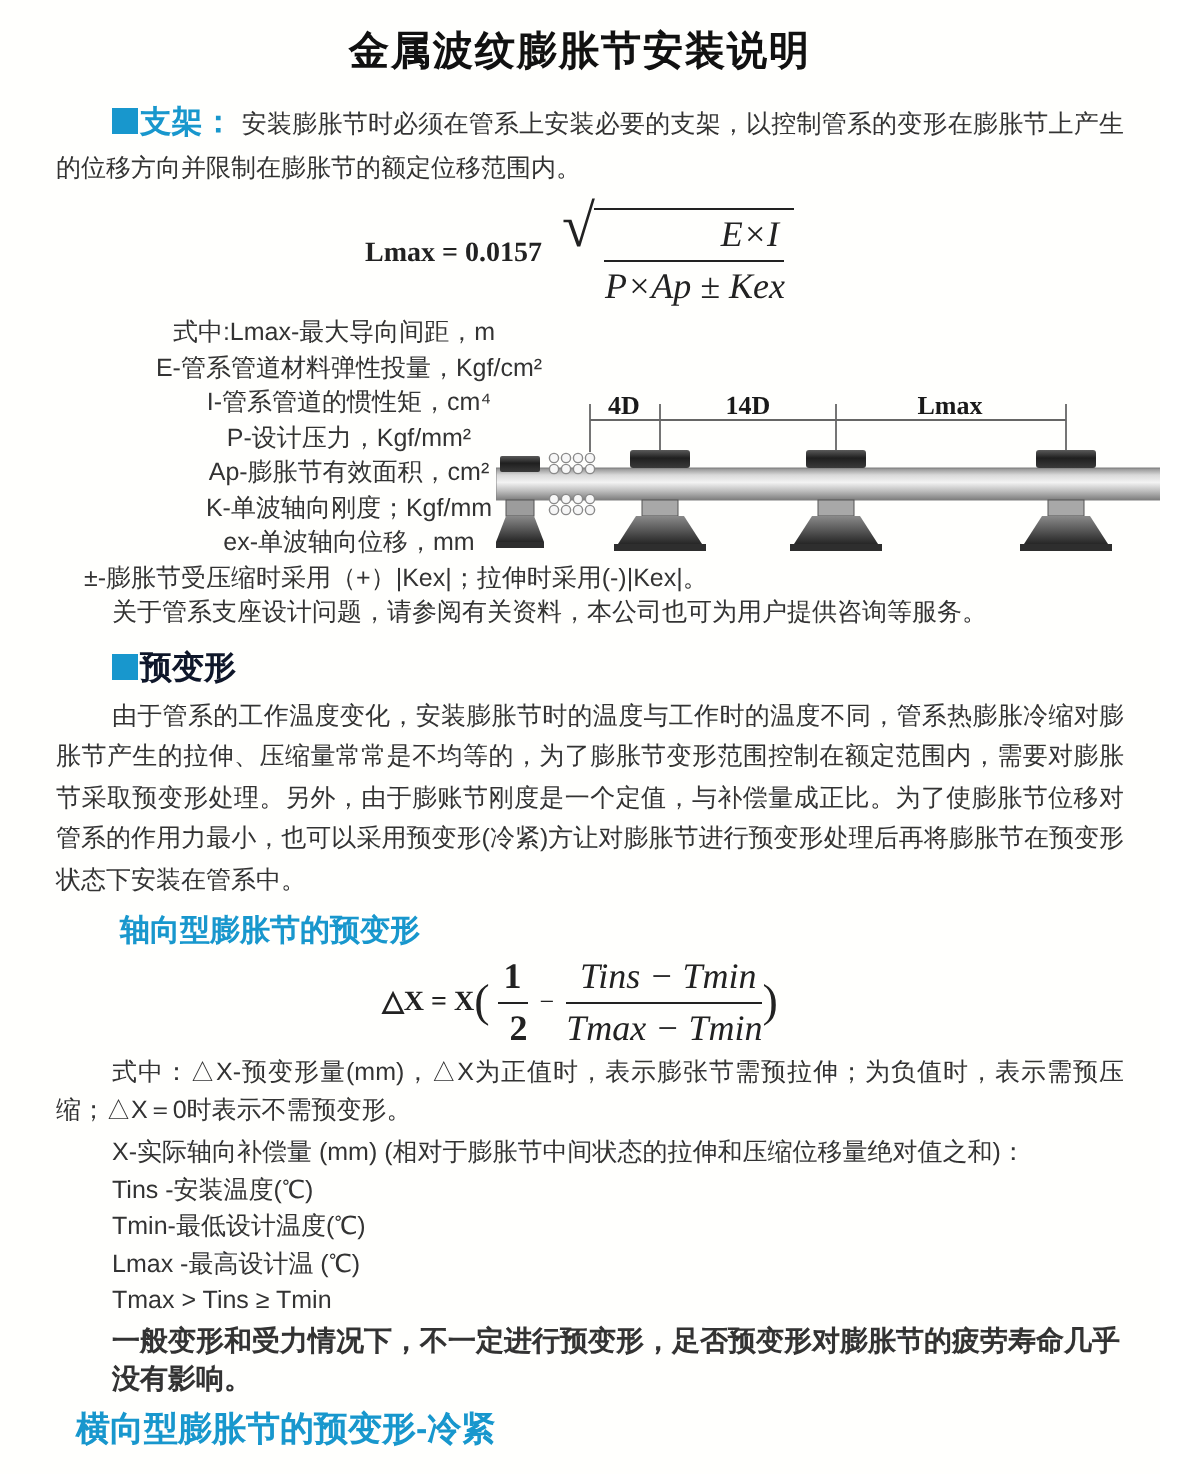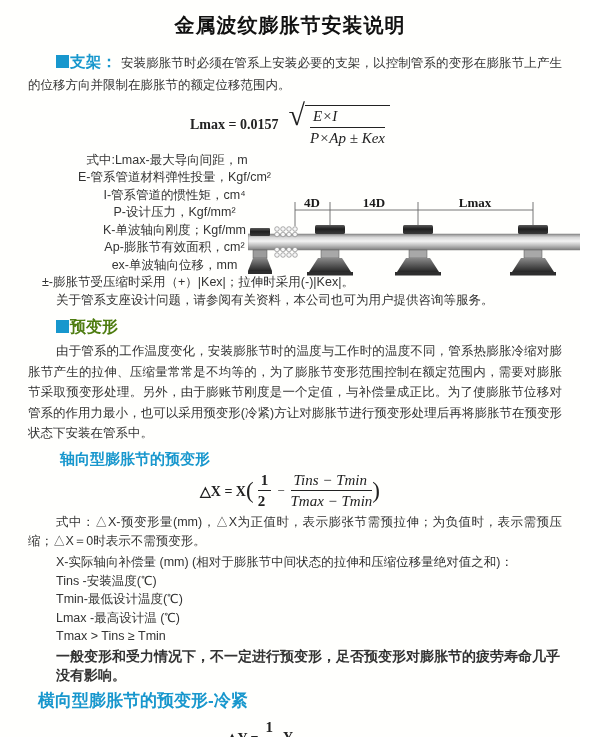--- a/index.html
+++ b/index.html
@@ -18,21 +18,21 @@
     font-weight:bold;
     color:#111;
     letter-spacing:1px;
   }
   
   .p1{margin:12px 18px 0 28px;font-size:12.5px;line-height:22px;text-indent:28px;text-align:justify;}
   .p2{margin:0 18px;font-size:12.5px;line-height:22px;text-indent:28px;}
   .sec-head{display:inline;}
   .sq{display:inline-block;width:13px;height:13px;background:#1897cd;vertical-align:-1px;margin-right:1px;}
   .sec-head .ht{color:#1897cd;font-size:15.5px;font-weight:bold;margin-right:4px;}
-  .h2{margin:8px 12px 0 28px;font-size:16px;font-weight:bold;color:#4d7c0f;padding-left:28px;}
+  .h2{margin:8px 12px 0 28px;font-size:16px;font-weight:bold;color:#0f172a;padding-left:28px;}
   .h3{margin:6px 0 0 60px;font-size:15px;font-weight:bold;color:#1897cd;}
   .h4{margin:4px 0 0 38px;font-size:17px;font-weight:bold;color:#1897cd;}
   .p3{margin:3px 18px 0 28px;font-size:12.5px;line-height:20.5px;text-indent:28px;text-align:justify;}
   .p4{margin:2px 18px 0 28px;font-size:12.5px;line-height:19px;text-indent:28px;text-align:justify;}
   
   .defs{margin:4px 0 0 42px;font-size:12.5px;line-height:17.5px;width:250px;}
   .defs .d{white-space:nowrap;text-align:center;}
   .defs .ind{padding-left:15px;}
   .note1{margin:0 0 0 42px;font-size:12.5px;line-height:17.5px;}
   .note2{margin:0 0 0 56px;font-size:12.5px;line-height:17.5px;}
@@ -41,21 +41,21 @@
   
   .formula{text-align:center;font-family:"Liberation Serif",serif;color:#222;}
   .f1{margin:6px 0 2px;}
   .f2{margin:2px 0 0;}
   .f3{margin:6px 60px 0 0;}
   .flhs{font-weight:bold;font-size:14px;vertical-align:middle;text-align:center;}
   .frhs{font-weight:bold;font-size:14px;vertical-align:middle;margin-left:3px;}
   .sqrt{display:inline-flex;align-items:flex-start;vertical-align:middle;margin-left:6px;}
   .radsign{font-size:30px;line-height:26px;font-weight:400;}
   .radicand{border-top:1.6px solid #222;padding:1px 5px 0;margin-top:3px;}
-  .frac{display:inline-block;text-align:left;font-size:15px;vertical-align:middle;line-height:1.25;}
+  .frac{display:inline-block;text-align:right;font-size:18px;vertical-align:middle;line-height:1.25;}
   .frac .num{display:block;border-bottom:1px solid #222;padding:0 3px 1px;}
   .frac .den{display:block;padding-top:1px;}
   .ital{font-style:italic;}
   .bold{font-weight:bold;}
   .paren{font-size:23px;vertical-align:middle;font-weight:400;}
   .op{font-size:13px;vertical-align:middle;margin:0 2px;}
   
   .diagram{position:absolute;left:248px;top:196px;width:350px;height:92px;}
 </style>
 </head>
@@ -80,22 +80,22 @@
         </span>
       </span>
     </span>
   </div>
 
   <div class="defs">
     <div class="d">式中:Lmax-最大导向间距，m</div>
     <div class="d ind">E-管系管道材料弹性投量，Kgf/cm²</div>
     <div class="d ind">I-管系管道的惯性矩，cm⁴</div>
     <div class="d ind">P-设计压力，Kgf/mm²</div>
+    <div class="d ind">Ap-膨胀节有效面积，cm²</div>
     <div class="d ind">K-单波轴向刚度；Kgf/mm</div>
-    <div class="d ind">Ap-膨胀节有效面积，cm²</div>
     <div class="d ind">ex-单波轴向位移，mm</div>
   </div>
   <div class="note1">±-膨胀节受压缩时采用（+）|Kex|；拉伸时采用(-)|Kex|。</div>
   <div class="note2">关于管系支座设计问题，请参阅有关资料，本公司也可为用户提供咨询等服务。</div>
 
   <svg class="diagram" viewBox="0 0 350 92" xmlns="http://www.w3.org/2000/svg">
     <defs>
       <linearGradient id="pipeGrad" x1="0" y1="0" x2="0" y2="1">
         <stop offset="0" stop-color="#8e8e8e"></stop>
         <stop offset="0.22" stop-color="#d9d9d9"></stop>

